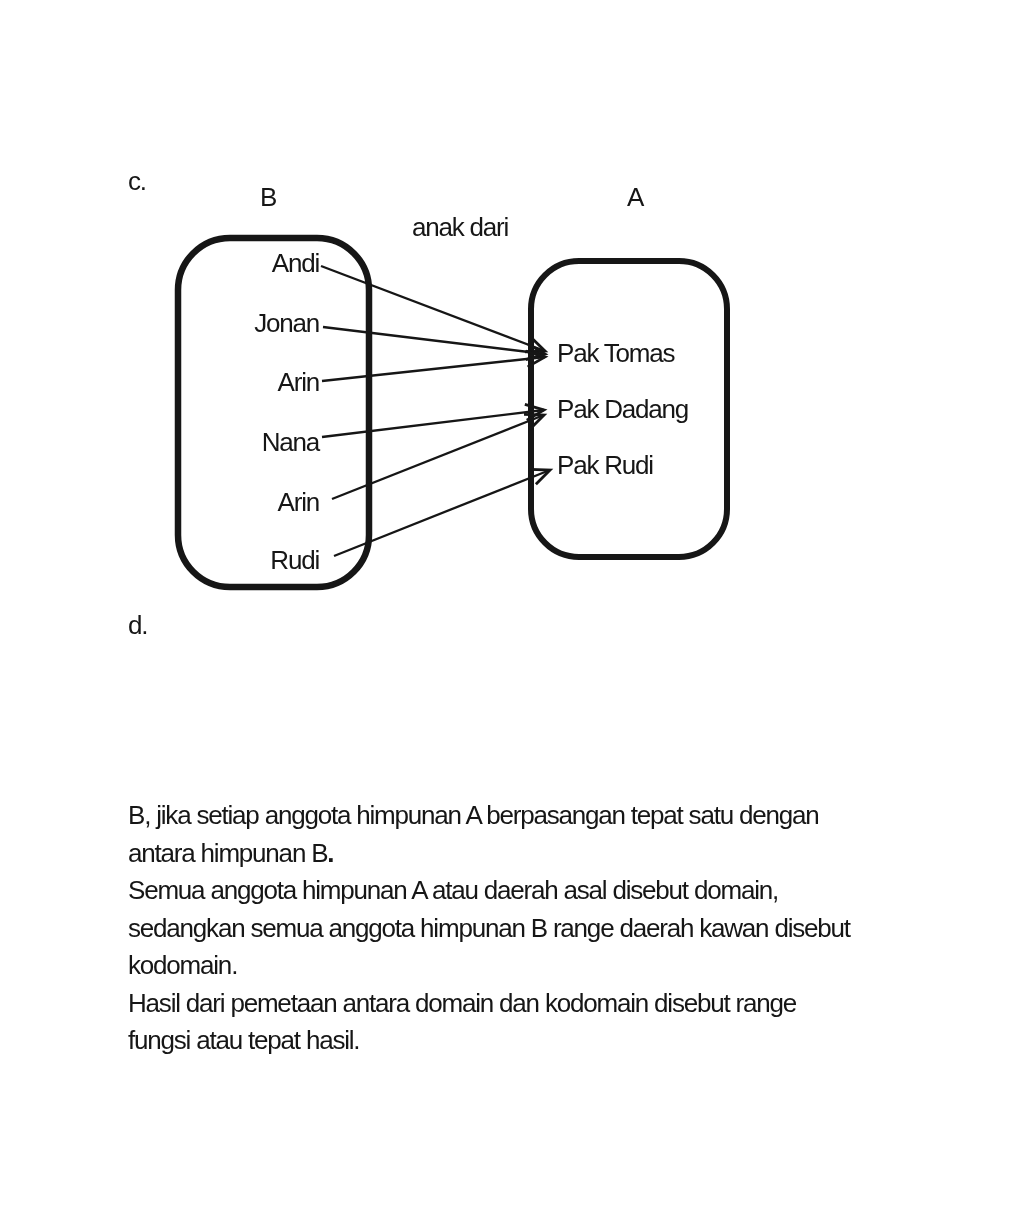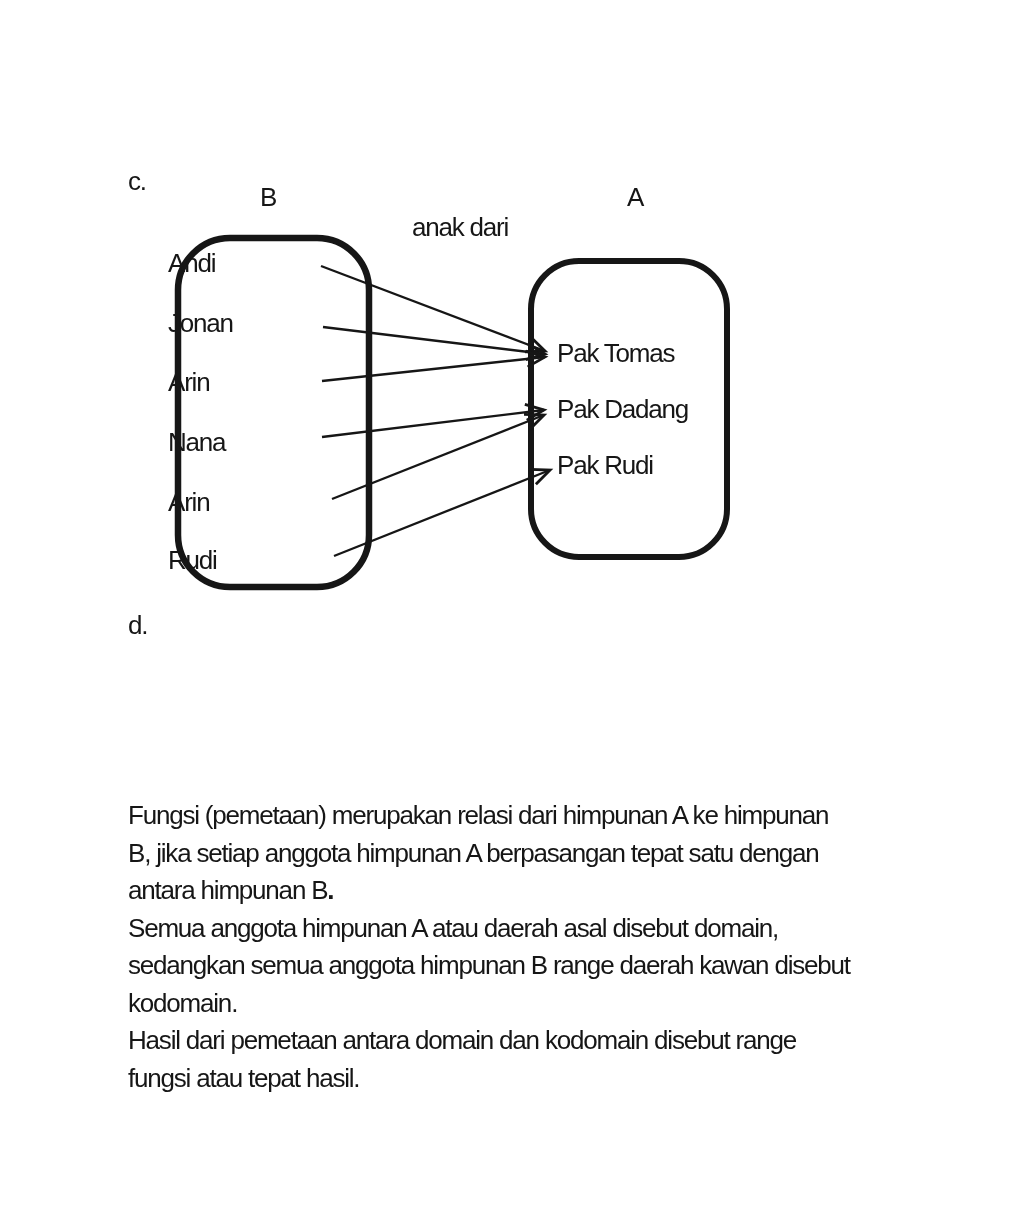--- a/index.html
+++ b/index.html
@@ -16,20 +16,21 @@
     font-size: 26px;
     letter-spacing: -1.2px;
     line-height: 26px;
   }
   .abs { position: absolute; white-space: nowrap; }
   .diagram-svg { position: absolute; left: 0; top: 0; }
   .member-b {
     position: absolute;
     left: 168px;
     width: 151px;
+    text-align: right;
   }
   .member-a { position: absolute; left: 557px; }
   .para-block { position: absolute; left: 128px; }
   .pline { height: 37.5px; line-height: 37.5px; font-size: 26px; letter-spacing: -1.2px; white-space: nowrap; }
   .d-row { display: flex; }
   .d-marker { width: 40px; flex: 0 0 40px; }
   .bold-dot { font-weight: bold; }
 </style>
 </head>
 <body>
@@ -68,21 +69,20 @@
 
   <div class="member-a txt" style="top:340px;">Pak Tomas</div>
   <div class="member-a txt" style="top:396px;">Pak Dadang</div>
   <div class="member-a txt" style="top:452px;">Pak Rudi</div>
 
   <div class="para-block d-row" style="top:607px; width:800px;">
     <div class="pline d-marker">d.</div>
   </div>
 
   <div class="para-block" style="top:797px; width:820px;">
-    <div class="pline">Fungsi (pemetaan) merupakan relasi dari himpunan A ke himpunan</div>
     <div class="pline">B, jika setiap anggota himpunan A berpasangan tepat satu dengan</div>
     <div class="pline"><span>antara himpunan B</span><span class="bold-dot">.</span></div>
     <div class="pline">Semua anggota himpunan A atau daerah asal disebut domain,</div>
     <div class="pline">sedangkan semua anggota himpunan B range daerah kawan disebut</div>
     <div class="pline">kodomain.</div>
     <div class="pline">Hasil dari pemetaan antara domain dan kodomain disebut range</div>
     <div class="pline">fungsi atau tepat hasil.</div>
   </div>
 
 </div>

